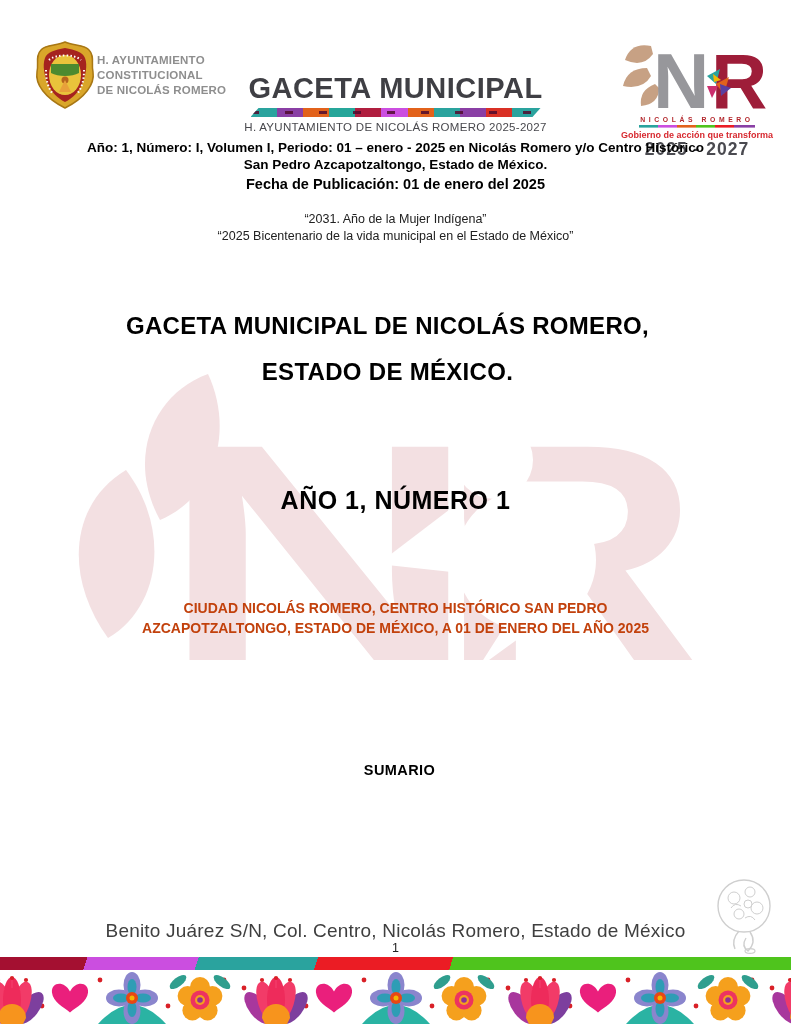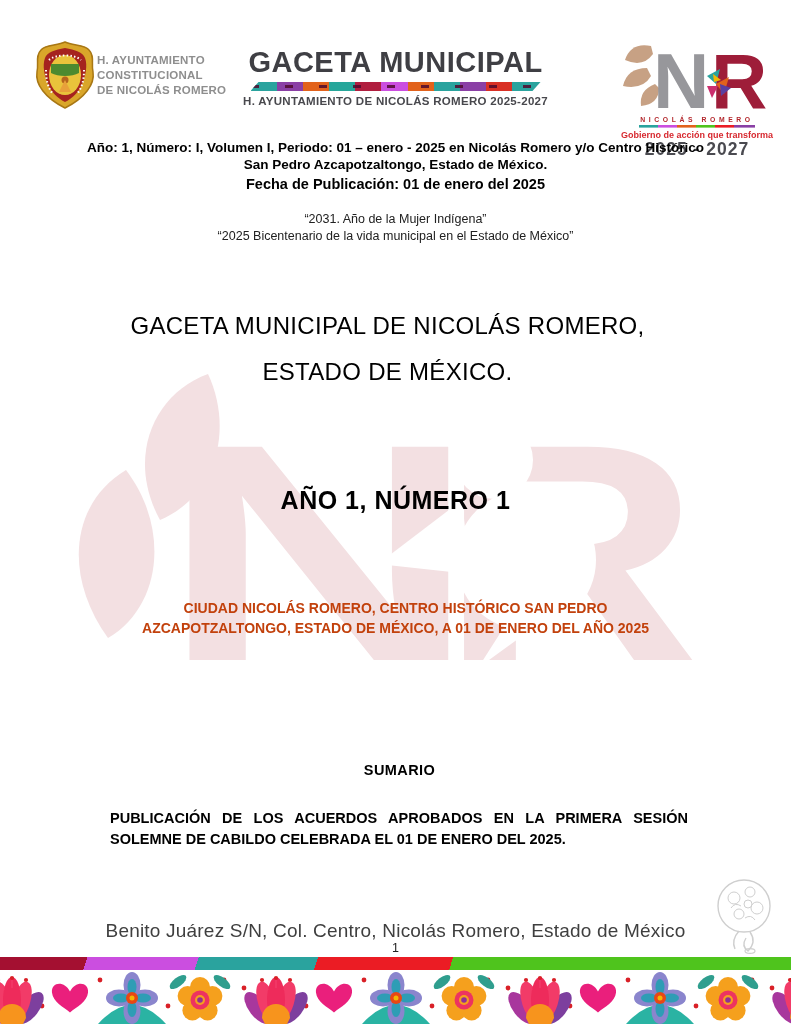--- a/index.html
+++ b/index.html
@@ -7,39 +7,39 @@
     position:relative;width:791px;height:1024px;background:#ffffff;
     font-family:"Liberation Sans",sans-serif;overflow:hidden;margin:0 auto;
   }
   .layer{position:absolute;z-index:1;}
   
   .watermark{position:absolute;top:372px;left:48px;width:704px;height:302px;z-index:0;}
   
   .org-logo{left:33px;top:40px;display:flex;align-items:center;}
   .org-text{font-size:11.5px;font-weight:bold;color:#8e8e8e;line-height:15px;letter-spacing:.2px;}
   .masthead{left:0;right:0;top:46px;text-align:center;}
-  .masthead-title{font-size:29px;font-weight:bold;color:#3f3f44;letter-spacing:.5px;}
+  .masthead-title{font-size:29px;font-weight:bold;color:#3f3f44;letter-spacing:.5px;margin-top:26px;}
   .masthead-stripe{
     width:290px;height:9px;margin:3px auto 4px auto;
     clip-path:polygon(8px 0,100% 0,calc(100% - 8px) 100%,0 100%);
     background-image:
       repeating-linear-gradient(90deg, rgba(80,10,45,.85) 0 8px, transparent 8px 34px),
       linear-gradient(90deg,#2aa39e 0 9%,#8a3fa5 9% 18%,#e2621b 18% 27%,#26a69a 27% 36%,#b01e3f 36% 45%,#cb4ee0 45% 54%,#e2621b 54% 63%,#2aa39e 63% 72%,#8a3fa5 72% 81%,#d93025 81% 90%,#2aa39e 90% 100%);
     background-size:100% 3px,100% 100%;
     background-position:0 3px,0 0;
     background-repeat:no-repeat;
   }
-  .masthead-sub{font-size:11.5px;font-weight:bold;color:#48484d;letter-spacing:.3px;}
+  .masthead-sub{font-size:11.5px;font-weight:normal;color:#48484d;letter-spacing:.3px;}
   .nr-logo{right:14px;top:24px;}
   
   .issue-info{left:0;right:0;top:139px;text-align:center;color:#000;}
   .issue-info .ln{font-size:13.5px;font-weight:bold;line-height:17px;}
   .issue-info .pub{font-size:14.5px;font-weight:bold;margin-top:3px;}
   .mottos{left:0;right:0;top:211px;text-align:center;color:#212121;font-size:12.5px;line-height:17px;}
-  .main-title{left:0;right:16px;top:303px;text-align:center;color:#000;font-weight:normal;font-size:24px;line-height:46px;letter-spacing:.3px;}
+  .main-title{left:0;right:16px;top:303px;text-align:center;color:#000;font-weight:bold;font-size:24px;line-height:46px;letter-spacing:.3px;}
   .issue-heading{left:0;right:0;top:486px;text-align:center;color:#000;font-weight:bold;font-size:25px;letter-spacing:.5px;}
   .dateline{left:0;right:0;top:598px;text-align:center;color:#c2410c;font-weight:bold;font-size:14px;line-height:20px;}
   .sumario{left:0;right:0;top:762px;text-align:center;color:#000;font-weight:bold;font-size:14.5px;letter-spacing:.4px;padding-left:8px;}
   .summary-body{left:110px;width:578px;top:808px;color:#000;font-weight:bold;font-size:14.5px;line-height:21px;}
   .summary-body .just{text-align:justify;text-align-last:justify;}
   
   .carrier{top:874px;right:8px;}
   .address{left:0;right:0;top:920px;text-align:center;color:#3f3f3f;font-size:19px;letter-spacing:.2px;}
   .pagenum{left:0;right:0;top:941px;text-align:center;color:#222;font-size:12.5px;}
   .footer-stripe{
@@ -144,24 +144,20 @@
   </div>
 
   <div class="layer issue-heading">AÑO 1, NÚMERO 1</div>
 
   <div class="layer dateline">
     <div>CIUDAD NICOLÁS ROMERO, CENTRO HISTÓRICO SAN PEDRO</div>
     <div>AZCAPOTZALTONGO, ESTADO DE MÉXICO, A 01 DE ENERO DEL AÑO 2025</div>
   </div>
 
   <div class="layer sumario">SUMARIO</div>
-  <div class="layer summary-body">
-    <div class="just">PUBLICACIÓN DE LOS ACUERDOS APROBADOS EN LA PRIMERA SESIÓN</div>
-    <div>SOLEMNE DE CABILDO CELEBRADA EL 01 DE ENERO DEL 2025.</div>
-  </div>
 
   <div class="layer carrier">
     <svg width="82" height="82" viewBox="0 0 82 82" fill="none" stroke="#cfcfcf">
       <circle cx="43" cy="32" r="26" stroke-width="1.4"></circle>
       <circle cx="33" cy="24" r="6"></circle>
       <circle cx="49" cy="18" r="5"></circle>
       <circle cx="56" cy="34" r="6"></circle>
       <circle cx="38" cy="40" r="5"></circle>
       <circle cx="47" cy="30" r="4"></circle>
       <path d="M30 34 q4 -6 10 -2"></path>

